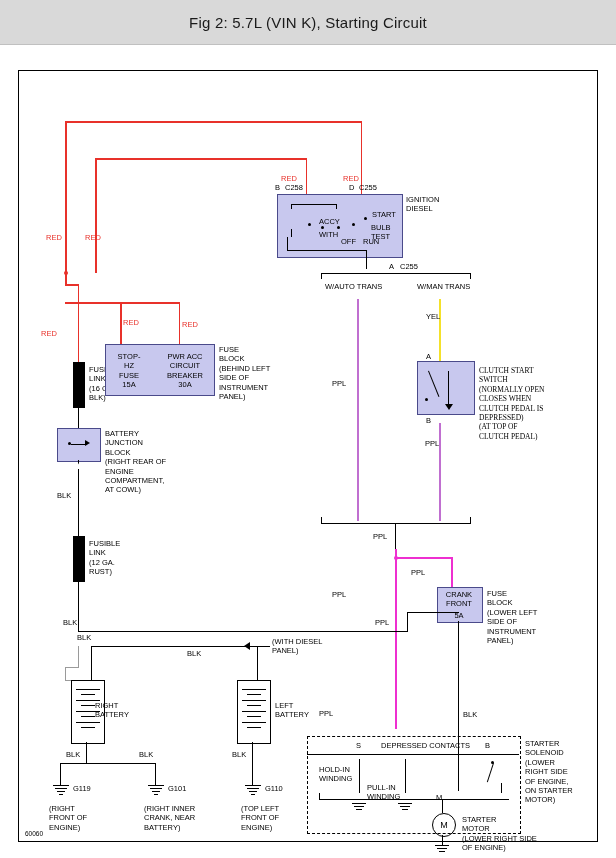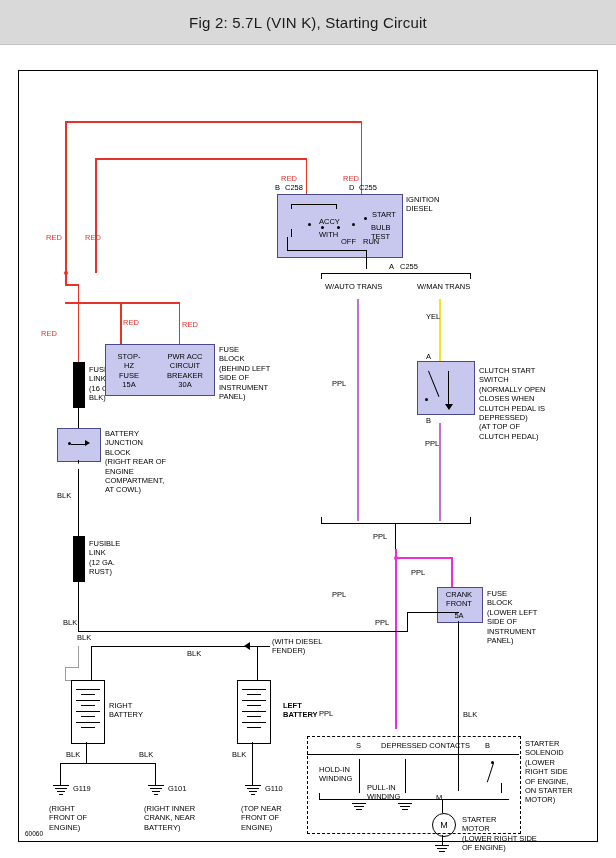--- a/index.html
+++ b/index.html
@@ -140,21 +140,21 @@
     <div class="lbl" style="left:407px;top:241px;">YEL</div>
     <div class="lbl" style="left:407px;top:281px;">A</div>
 
     <div class="box" style="left:398px;top:290px;width:56px;height:52px;"></div>
     <div class="node" style="left:406px;top:327px;width:3px;height:3px;"></div>
     <div class="wire" style="left:409px;top:300px;width:1px;height:28px;transform:rotate(-22deg);transform-origin:top left;"></div>
     <div class="wire" style="left:429px;top:300px;width:1px;height:35px;"></div>
 
     <div style="position:absolute;left:425.5px;top:333px;width:0;height:0;border-left:4px solid transparent;border-right:4px solid transparent;border-top:6px solid #000;"></div>
     <div class="lbl" style="left:407px;top:345px;">B</div>
-    <div class="lbl" style="left:460px;top:295px;">CLUTCH START
+    <div class="lbl" style="left:460px;top:295px;font-family:Liberation Serif, serif;">CLUTCH START
 SWITCH
 (NORMALLY OPEN
 CLOSES WHEN
 CLUTCH PEDAL IS
 DEPRESSED)
 (AT TOP OF
 CLUTCH PEDAL)</div>
 
     <div class="wire pplp" style="left:420px;top:352px;width:1.8px;height:98px;"></div>
     <div class="lbl" style="left:406px;top:368px;">PPL</div>
@@ -242,50 +242,50 @@
     <div class="wire gray" style="left:58.6px;top:575px;width:1.4px;height:22px;"></div>
     <div class="wire" style="left:72px;top:575px;width:168px;height:1.4px;"></div>
     <div class="wire" style="left:72px;top:575px;width:1.4px;height:34px;"></div>
     <div class="lbl" style="left:58px;top:562px;">BLK</div>
     <div class="lbl" style="left:168px;top:578px;">BLK</div>
     <div class="wire" style="left:238px;top:575px;width:1.4px;height:34px;"></div>
 
     <div style="position:absolute;left:225px;top:571px;width:0;height:0;border-top:4px solid transparent;border-bottom:4px solid transparent;border-right:6px solid #000;"></div>
     <div class="wire" style="left:231px;top:574.5px;width:20px;height:1.2px;"></div>
     <div class="lbl" style="left:253px;top:566px;">(WITH DIESEL
-FENDER)</div>
+PANEL)</div>
 
     <div class="wire gray" style="left:46px;top:596px;width:14px;height:1.2px;"></div>
     <div class="wire gray" style="left:46px;top:596px;width:1.2px;height:14px;"></div>
     <div class="wire gray" style="left:46px;top:609px;width:16px;height:1.2px;"></div>
 
     <div class="batt" style="left:52px;top:609px;width:32px;height:62px;">
       <i style="left:4px;top:8px;width:24px;"></i>
       <i style="left:9px;top:13px;width:14px;"></i>
       <i style="left:4px;top:19px;width:24px;"></i>
       <i style="left:9px;top:24px;width:14px;"></i>
       <i style="left:4px;top:30px;width:24px;"></i>
       <i style="left:9px;top:35px;width:14px;"></i>
       <i style="left:4px;top:41px;width:24px;"></i>
       <i style="left:9px;top:46px;width:14px;"></i>
     </div>
-    <div class="lbl" style="left:90px;top:630px;">RIGHT
+    <div class="lbl" style="left:76px;top:630px;">RIGHT
 BATTERY</div>
 
     <div class="batt" style="left:218px;top:609px;width:32px;height:62px;">
       <i style="left:4px;top:8px;width:24px;"></i>
       <i style="left:9px;top:13px;width:14px;"></i>
       <i style="left:4px;top:19px;width:24px;"></i>
       <i style="left:9px;top:24px;width:14px;"></i>
       <i style="left:4px;top:30px;width:24px;"></i>
       <i style="left:9px;top:35px;width:14px;"></i>
       <i style="left:4px;top:41px;width:24px;"></i>
       <i style="left:9px;top:46px;width:14px;"></i>
     </div>
-    <div class="lbl" style="left:264px;top:630px;font-weight:bold;">LEFT
+    <div class="lbl" style="left:256px;top:630px;">LEFT
 BATTERY</div>
 
     <div class="wire" style="left:67px;top:671px;width:1.4px;height:22px;"></div>
     <div class="wire" style="left:41px;top:692px;width:96px;height:1.4px;"></div>
     <div class="wire" style="left:41px;top:692px;width:1.4px;height:22px;"></div>
     <div class="wire" style="left:136px;top:692px;width:1.4px;height:22px;"></div>
     <div class="lbl" style="left:47px;top:679px;">BLK</div>
     <div class="lbl" style="left:120px;top:679px;">BLK</div>
 
     <div class="wire" style="left:233px;top:671px;width:1.4px;height:43px;"></div>
@@ -313,21 +313,21 @@
 CRANK, NEAR
 BATTERY)</div>
 
     <div class="gnd" style="left:226px;top:714px;width:16px;height:10px;">
       <i style="left:0;top:0;width:16px;height:1.4px;"></i>
       <i style="left:2px;top:3px;width:12px;height:1.2px;"></i>
       <i style="left:4px;top:6px;width:8px;height:1.2px;"></i>
       <i style="left:6px;top:9px;width:4px;height:1.2px;"></i>
     </div>
     <div class="lbl" style="left:246px;top:713px;">G110</div>
-    <div class="lbl" style="left:222px;top:733px;">(TOP NEAR
+    <div class="lbl" style="left:222px;top:733px;">(TOP LEFT
 FRONT OF
 ENGINE)</div>
 
     <div class="dashbox" style="left:288px;top:665px;width:212px;height:96px;"></div>
 
     <div class="wire" style="left:288px;top:683px;width:212px;height:1px;background:#000;"></div>
     <div class="lbl" style="left:362px;top:670px;">DEPRESSED CONTACTS</div>
     <div class="lbl" style="left:337px;top:670px;">S</div>
     <div class="lbl" style="left:466px;top:670px;">B</div>
 

